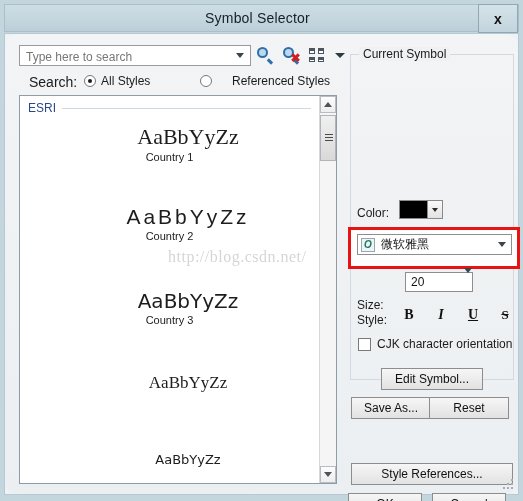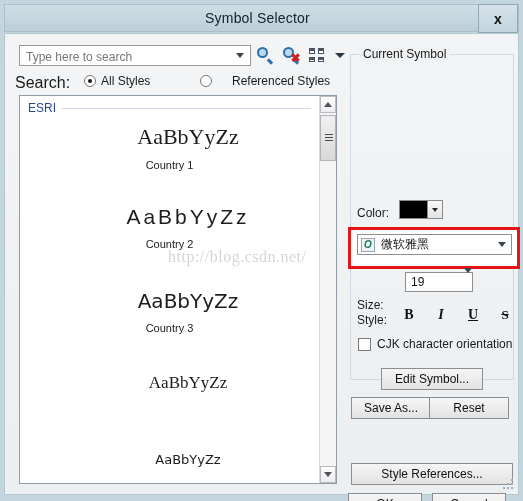--- a/index.html
+++ b/index.html
@@ -139,22 +139,22 @@
   .drop-caret {
     width: 0; height: 0;
     border-left: 5px solid transparent;
     border-right: 5px solid transparent;
     border-top: 5px solid #2d3943;
     cursor: pointer;
     margin-left: 2px;
   }
 
   .search-label {
-    position: absolute; left: 10px; top: 40px;
-    font-size: 16px; color: #1b1b1b;
+    position: absolute; left: 24px; top: 40px;
+    font-size: 14px; color: #1b1b1b;
   }
   .radio-wrap {
     position: absolute; top: 40px;
     display: flex; align-items: center; gap: 5px;
     font-size: 12px; color: #1b1b1b; cursor: pointer;
   }
   .radio-all { left: 79px; }
   .radio-ref { left: 195px; gap: 20px; }
   .radio {
     width: 12px; height: 12px;
@@ -206,21 +206,21 @@
   }
   .sym-sample {
     color: #1d1d1d;
     line-height: 1;
     white-space: nowrap;
     margin-left: 37px;
   }
   .sym-name {
     font-size: 11px;
     color: #222;
-    margin-top: 11px;
+    margin-top: 3px;
   }
 
   
   .s-serif { font-family: "Liberation Serif", serif; font-size: 22px; }
   .s-sans-sp { font-family: "Liberation Sans", sans-serif; font-size: 21px; letter-spacing: 3px; }
   .s-sans { font-family: "DejaVu Sans", sans-serif; font-size: 20px; }
   .s-serif-sm { font-family: "Liberation Serif", serif; font-size: 17px; }
   .s-sans-xs { font-family: "DejaVu Sans", sans-serif; font-size: 13px; }
 
   
@@ -586,21 +586,21 @@
       <div class="font-combo">
         <span class="otf-icon">O</span>
         <span class="font-name">微软雅黑</span>
         <span class="combo-arrow2">
           <span class="chev"></span>
         </span>
       </div>
 
       <div class="field-label size-label">Size:</div>
       <div class="size-combo">
-        <span class="size-value">19</span>
+        <span class="size-value">20</span>
         <span class="combo-arrow2">
           <span class="chev"></span>
         </span>
       </div>
 
       <div class="field-label style-label">Style:</div>
       <div class="style-btns">
         <div class="style-btn">B</div>
         <div class="style-btn it">I</div>
         <div class="style-btn un">U</div>

